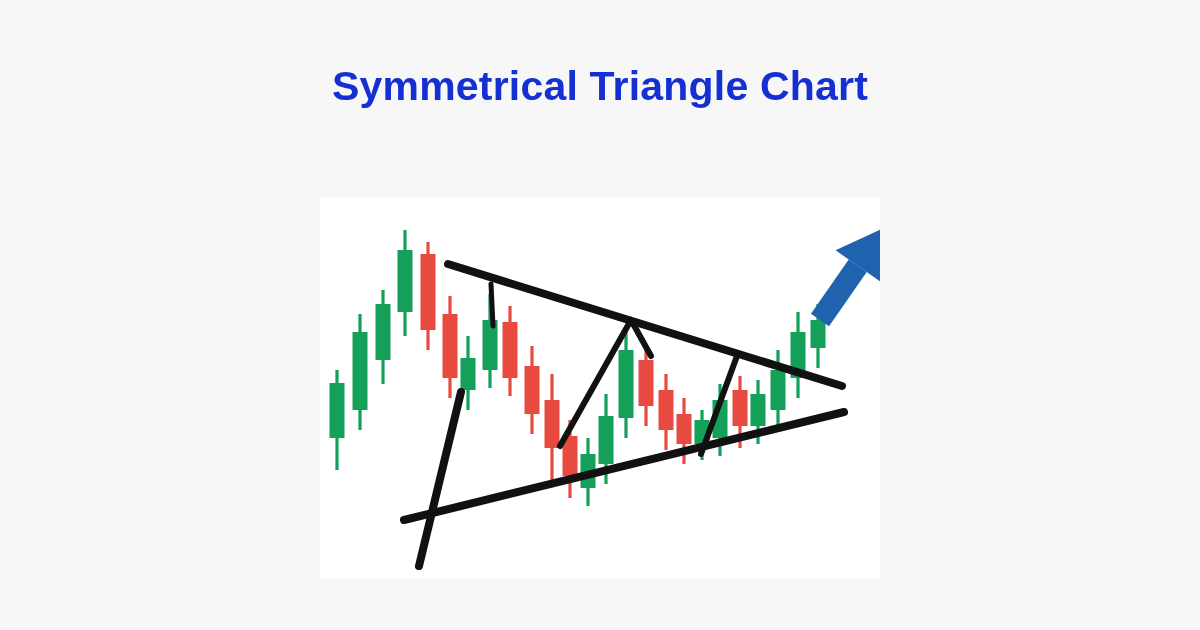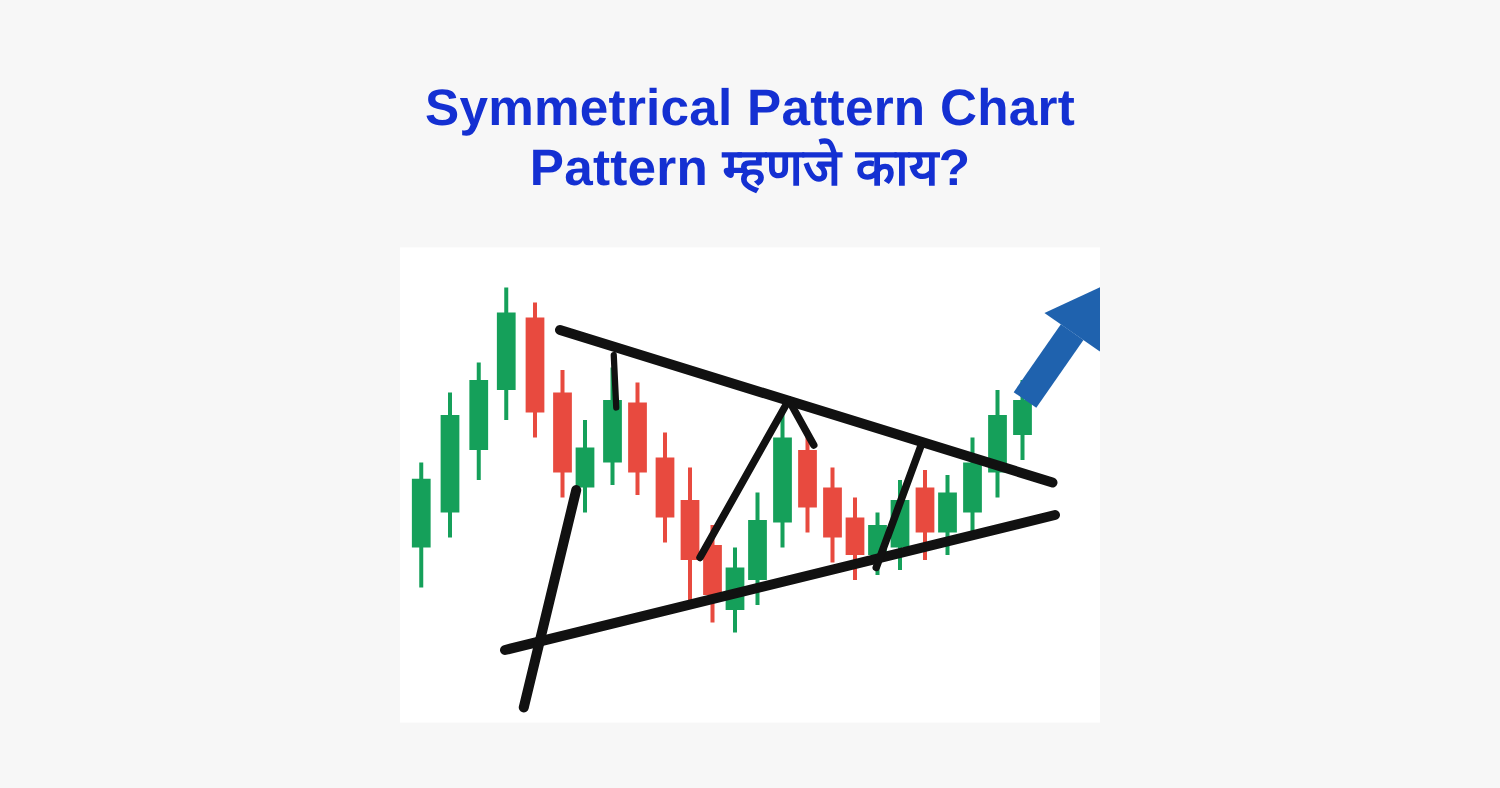--- a/index.html
+++ b/index.html
@@ -48,22 +48,21 @@
     width: 560px;
     height: 380px;
   }
 </style>
 </head>
 <body>
 
 <div id="poster">
 
   <div id="title-block">
-    <span class="title-line">Symmetrical Pattern Chart</span>
-    <span class="title-line">Pattern म्हणजे काय?</span>
+    <span class="title-line">Symmetrical Triangle Chart</span>
   </div>
 
   <div id="chart-panel">
     <svg id="chart-svg" viewBox="0 0 560 380" xmlns="http://www.w3.org/2000/svg">
       <rect x="0" y="0" width="560" height="380" fill="#ffffff"></rect>
       <g id="candles-layer">
           <g>
             <rect x="15.4" y="172" width="3.2" height="100" fill="#15a05a"></rect>
             <rect x="9.5" y="185" width="15" height="55" fill="#15a05a"></rect>
           </g>

